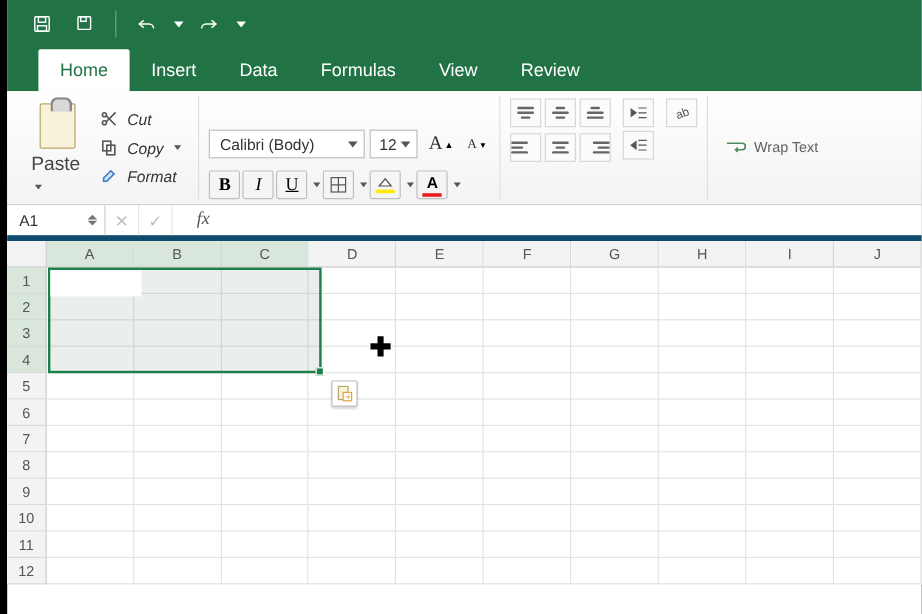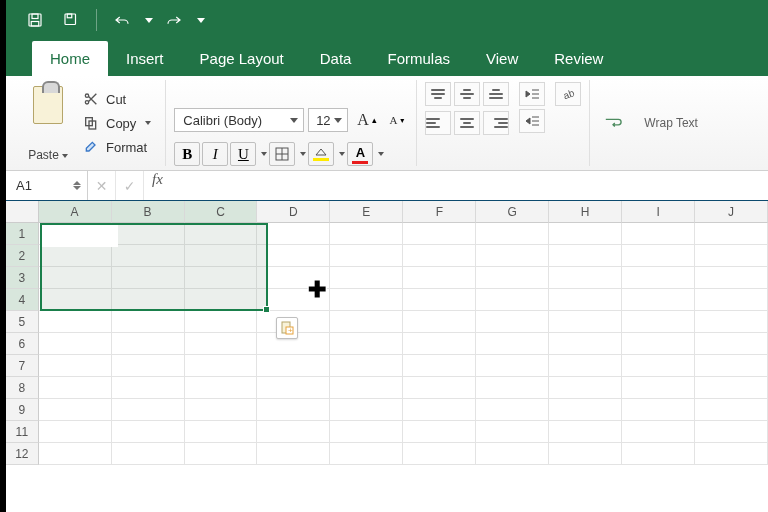--- a/index.html
+++ b/index.html
@@ -73,27 +73,27 @@
     padding: 2px 8px;
     border-right: 1px solid #e0e0e0;
     gap:4px;
   }
   .group:last-child{border-right:none;}
   .big-btn {
     width: 48px;
     display:flex; flex-direction:column; align-items:center; justify-content:space-between;
     padding:4px 2px 2px;
   }
-  .big-btn .lbl { font-size:12px; color:#444; }
+  .big-btn .lbl { font-size:16px; color:#444; }
   .clip-icon{
     width:30px;height:38px;border:1px solid #b5a56a;background:#f8f2d8;border-radius:2px;position:relative;
   }
   .clip-icon:before{content:"";position:absolute;top:-6px;left:8px;width:14px;height:10px;border:2px solid #888;border-bottom:none;border-radius:6px 6px 0 0;background:#d8d8d8;}
   .tiny-caret{width:0;height:0;border-left:3px solid transparent;border-right:3px solid transparent;border-top:4px solid #555;display:inline-block;margin-left:3px;vertical-align:middle;}
-  .stack { display:flex; flex-direction:column; justify-content:center; gap:2px; }
+  .stack { display:flex; flex-direction:column; justify-content:center; gap:2px;font-style:italic; }
   .row-btn {
     display:flex; align-items:center; gap:6px;
     padding:3px 6px; font-size:13px; color:#333; border-radius:2px;
   }
   .mini-icon{width:18px;height:16px;display:inline-flex;align-items:center;justify-content:center;}
   .mini-icon svg{width:18px;height:16px;}
   .font-row{display:flex;align-items:center;gap:4px;margin-bottom:6px;margin-top:28px;}
   .font-sel{
     height:24px;border:1px solid #bfbfbf;background:#fff;display:flex;align-items:center;padding:0 18px 0 8px;font-size:13px;color:#333;position:relative;
   }
@@ -112,37 +112,37 @@
   .sq.box{border:1px solid #bfbfbf;}
   .under-bar{height:3px;width:16px;margin-top:1px;}
   .paint-ico{display:flex;flex-direction:column;align-items:center;}
   .paint-ico .a{font-size:13px;font-weight:bold;font-family:Arial;}
   
   .align-grid{display:grid;grid-template-columns:repeat(3,26px);grid-template-rows:26px 26px;gap:3px;}
   .al{width:26px;height:24px;border:1px solid #d8d8d8;display:flex;flex-direction:column;align-items:center;justify-content:center;gap:2px;background:#fbfbfb;}
   .al .ln{height:2px;background:#666;border-radius:1px;}
   .indent-col{display:flex;flex-direction:column;gap:3px;margin-left:6px;}
   .merge-stack{display:flex;flex-direction:column;gap:6px;justify-content:center;padding-left:6px;}
-  .merge-row{display:flex;align-items:center;font-size:12px;color:#606060;gap:22px;}
+  .merge-row{display:flex;align-items:center;font-size:12px;color:#606060;gap:6px;}
   .merge-row svg{width:18px;height:14px;}
   
   .fx-bar{
-    height:30px;display:flex;align-items:flex-start;border-bottom:1px solid #0c4a6e;background:#fff;
+    height:30px;display:flex;align-items:center;border-bottom:5px solid #0c4a6e;background:#fff;
   }
   .name-box{
     width:82px;height:100%;border-right:1px solid #d0d0d0;display:flex;align-items:center;padding-left:10px;font-size:13px;color:#333;position:relative;
   }
   .name-caret{margin-left:auto;margin-right:6px;display:flex;flex-direction:column;gap:1px}
   .name-caret span{width:0;height:0;border-left:4px solid transparent;border-right:4px solid transparent;}
   .name-caret .up{border-bottom:4px solid #777;}
   .name-caret .dn{border-top:4px solid #777;}
   .fx-ctrl{width:28px;height:100%;display:flex;align-items:center;justify-content:center;color:#999;border-right:1px solid #e6e6e6;font-size:14px;}
   .fx-ctrl.cancel{color:#bfbfbf;}
   .fx-ctrl.ok{color:#bfbfbf;}
-  .fx-lbl{font-style:italic;font-family:"Times New Roman",serif;color:#555;padding:0 8px;font-size:15px;}
+  .fx-lbl{font-style:italic;font-family:"Times New Roman",serif;color:#555;padding:0 8px;font-size:15px;margin-left:12px;}
   .fx-input{flex:1;height:100%;}
   
   .sheet{position:relative;background:#fff;}
   .col-headers{display:flex;height:22px;}
   .corner{width:34px;border-right:1px solid #ccc;border-bottom:1px solid #ccc;background:#f3f3f3;}
   .ch{width:76px;border-right:1px solid #d9d9d9;border-bottom:1px solid #ccc;background:#f3f3f3;display:flex;align-items:center;justify-content:center;color:#555;font-size:12px;}
   .rows{display:flex;flex-direction:column;}
   .gr{display:flex;height:22px;}
   .rh{width:34px;background:#f3f3f3;border-right:1px solid #ccc;border-bottom:1px solid #d9d9d9;display:flex;align-items:center;justify-content:center;font-size:12px;color:#555;}
   .cell{width:76px;border-right:1px solid #e3e3e3;border-bottom:1px solid #e3e3e3;}
@@ -192,21 +192,20 @@
       <svg viewBox="0 0 24 24">
           <path d="M15 8 L20 12 L15 16 M20 12 H9 a5 5 0 0 0 -5 5"></path>
         </svg>
     </div>
     <span class="dd-caret"></span>
   </div>
 
   <div class="tabs">
     <div class="tab active">Home</div>
     <div class="tab">Insert</div>
-    <div class="tab">Page Layout</div>
     <div class="tab">Data</div>
     <div class="tab">Formulas</div>
     <div class="tab">View</div>
     <div class="tab">Review</div>
   </div>
 
   <div class="ribbon">
 
     <div class="group">
       <div class="big-btn">
@@ -507,20 +506,33 @@
           <div class="cell"></div>
           <div class="cell"></div>
           <div class="cell"></div>
           <div class="cell"></div>
           <div class="cell"></div>
           <div class="cell"></div>
           <div class="cell"></div>
           <div class="cell"></div>
         </div>
         <div class="gr">
+          <div class="rh">10</div>
+          <div class="cell"></div>
+          <div class="cell"></div>
+          <div class="cell"></div>
+          <div class="cell"></div>
+          <div class="cell"></div>
+          <div class="cell"></div>
+          <div class="cell"></div>
+          <div class="cell"></div>
+          <div class="cell"></div>
+          <div class="cell"></div>
+        </div>
+        <div class="gr">
           <div class="rh">11</div>
           <div class="cell"></div>
           <div class="cell"></div>
           <div class="cell"></div>
           <div class="cell"></div>
           <div class="cell"></div>
           <div class="cell"></div>
           <div class="cell"></div>
           <div class="cell"></div>
           <div class="cell"></div>

